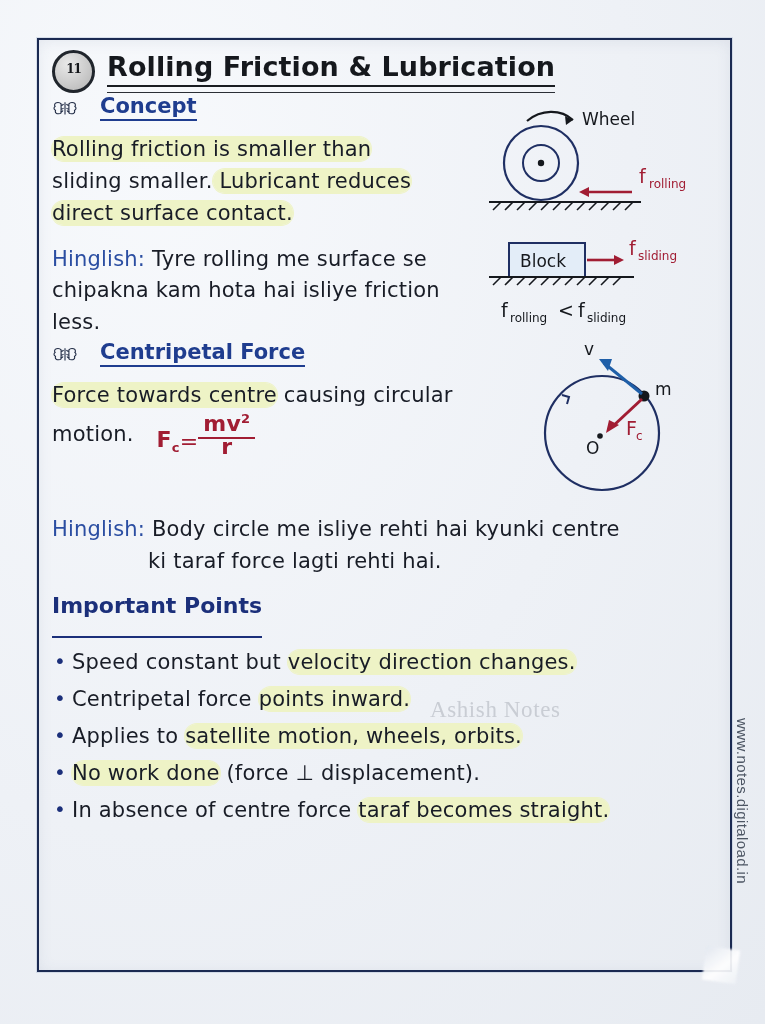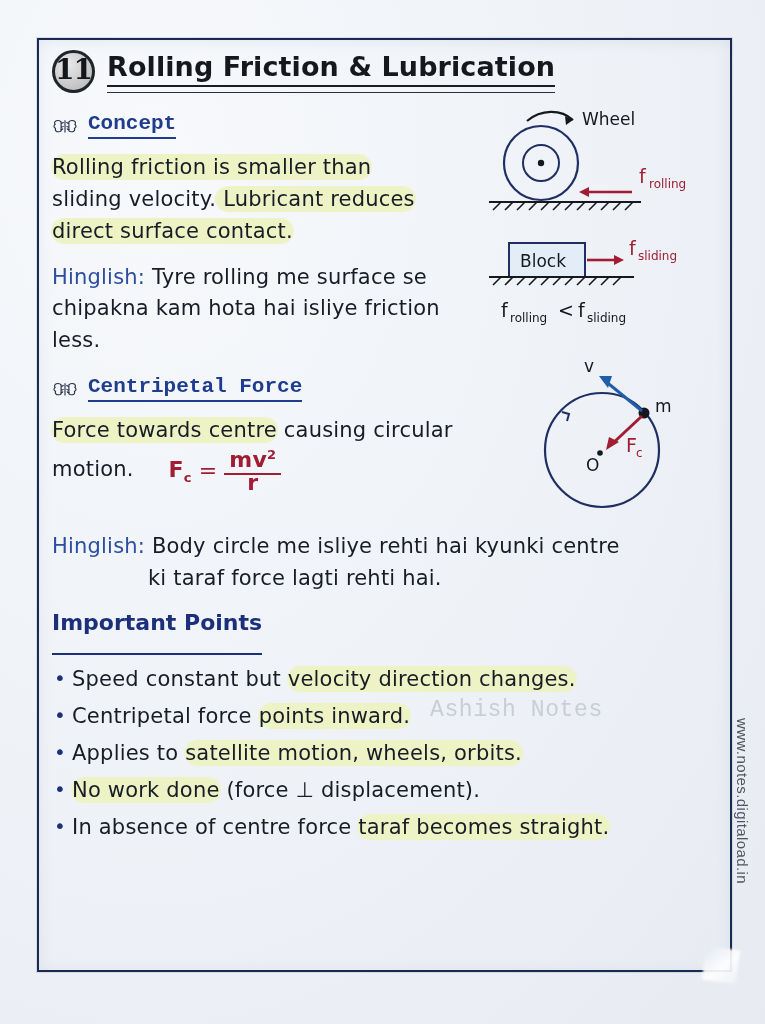--- a/index.html
+++ b/index.html
@@ -63,21 +63,21 @@
   }
   .badge {
     flex: 0 0 auto;
     width: 37px;
     height: 37px;
     border-radius: 50%;
     border: 3px solid #20252c;
     background: radial-gradient(circle at 35% 30%, #e9e9e9 0%, #c9c9c9 60%, #b3b3b3 100%);
     color: #14161a;
     font-weight: bold;
-    font-size: 28px;
+    font-size: 12px;
     line-height: 33px;
     text-align: center;
     letter-spacing: -1px;
     font-family: "DejaVu Serif", serif;
   }
   .sec-title-wrap { padding-top: 1px; }
   .sec-title {
     font-size: 27px;
     font-weight: bold;
     color: #15181d;
@@ -89,23 +89,21 @@
     margin-top: 3px;
     height: 5px;
     border-top: 2px solid #1a1d22;
     border-bottom: 1px solid #2b2f36;
   }
 
   
   .sub-head {
     display: flex;
     align-items: center;
-    gap: 10px;
-    margin-top: 18px;
-    font-family: Liberation Mono, monospace;
+    gap: 22px;
   }
   .brain-icon { flex: 0 0 auto; width: 26px; height: 20px; }
   .sub-title {
     font-size: 21px;
     font-weight: bold;
     color: #1f3d8f;
     border-bottom: 2px solid #1f3d8f;
     padding-bottom: 2px;
     line-height: 1.05;
   }
@@ -130,26 +128,25 @@
     letter-spacing: .2px;
   }
 
   .two-col { display: flex; }
   .col-text { flex: 1 1 auto; }
   .col-fig { flex: 0 0 auto; }
 
   
   .formula {
     display: inline-flex;
-    align-items: center;
-    gap: 7px;
+    align-items: flex-end;
     color: #a11d33;
     font-size: 22px;
     vertical-align: middle;
-    margin-left: 28px;
+    margin-left: 16px;
   }
   .formula .fc { font-weight: bold; }
   .formula .fc sub { font-size: 13px; }
   .frac {
     display: inline-block;
     text-align: center;
     line-height: 1.05;
   }
   .frac .num { border-bottom: 2px solid #a11d33; padding: 0 5px 1px; font-weight: bold; }
   .frac .den { padding-top: 2px; font-weight: bold; }
@@ -183,21 +180,21 @@
     font-size: 20px;
   }
 
   
   .wm-center {
     position: absolute;
     left: 430px;
     top: 697px;
     font-size: 23px;
     color: #c9cdd4;
-    font-family: Liberation Mono, monospace;
+    font-family: Liberation Serif, serif;
     letter-spacing: .6px;
     user-select: none;
   }
   .wm-side {
     position: absolute;
     right: 14px;
     top: 718px;
     font-size: 15px;
     color: #4d5664;
     font-family: "Liberation Sans", sans-serif;
@@ -242,21 +239,21 @@
                 <path d="M9.2 7.4c1.2 0 2-.6 2.3-1.4M9 11c1 .2 1.9-.2 2.5-1M8.6 14c1.1-.1 2-.6 2.4-1.4"></path>
                 <path d="M16.8 7.4c-1.2 0-2-.6-2.3-1.4M17 11c-1 .2-1.9-.2-2.5-1M17.4 14c-1.1-.1-2-.6-2.4-1.4"></path>
               </g>
             </svg>
           </span>
           <span class="sub-title">Concept</span>
         </div>
 
         <div class="body-text" style="margin-top:13px;">
           <span class="hl">Rolling friction is smaller than</span><br>
-          <span>sliding velocity.</span><span class="hl"> Lubricant reduces</span><br>
+          <span>sliding smaller.</span><span class="hl"> Lubricant reduces</span><br>
           <span class="hl">direct surface contact.</span>
         </div>
 
         <div class="hinglish" style="margin-top:14px;">
           <span class="hinglish-label">Hinglish:</span><span> Tyre rolling me surface se chipakna kam hota hai isliye friction less.</span>
         </div>
       </div>
 
       <div class="col-fig">
         <svg width="235" height="240" viewBox="0 0 235 240">

